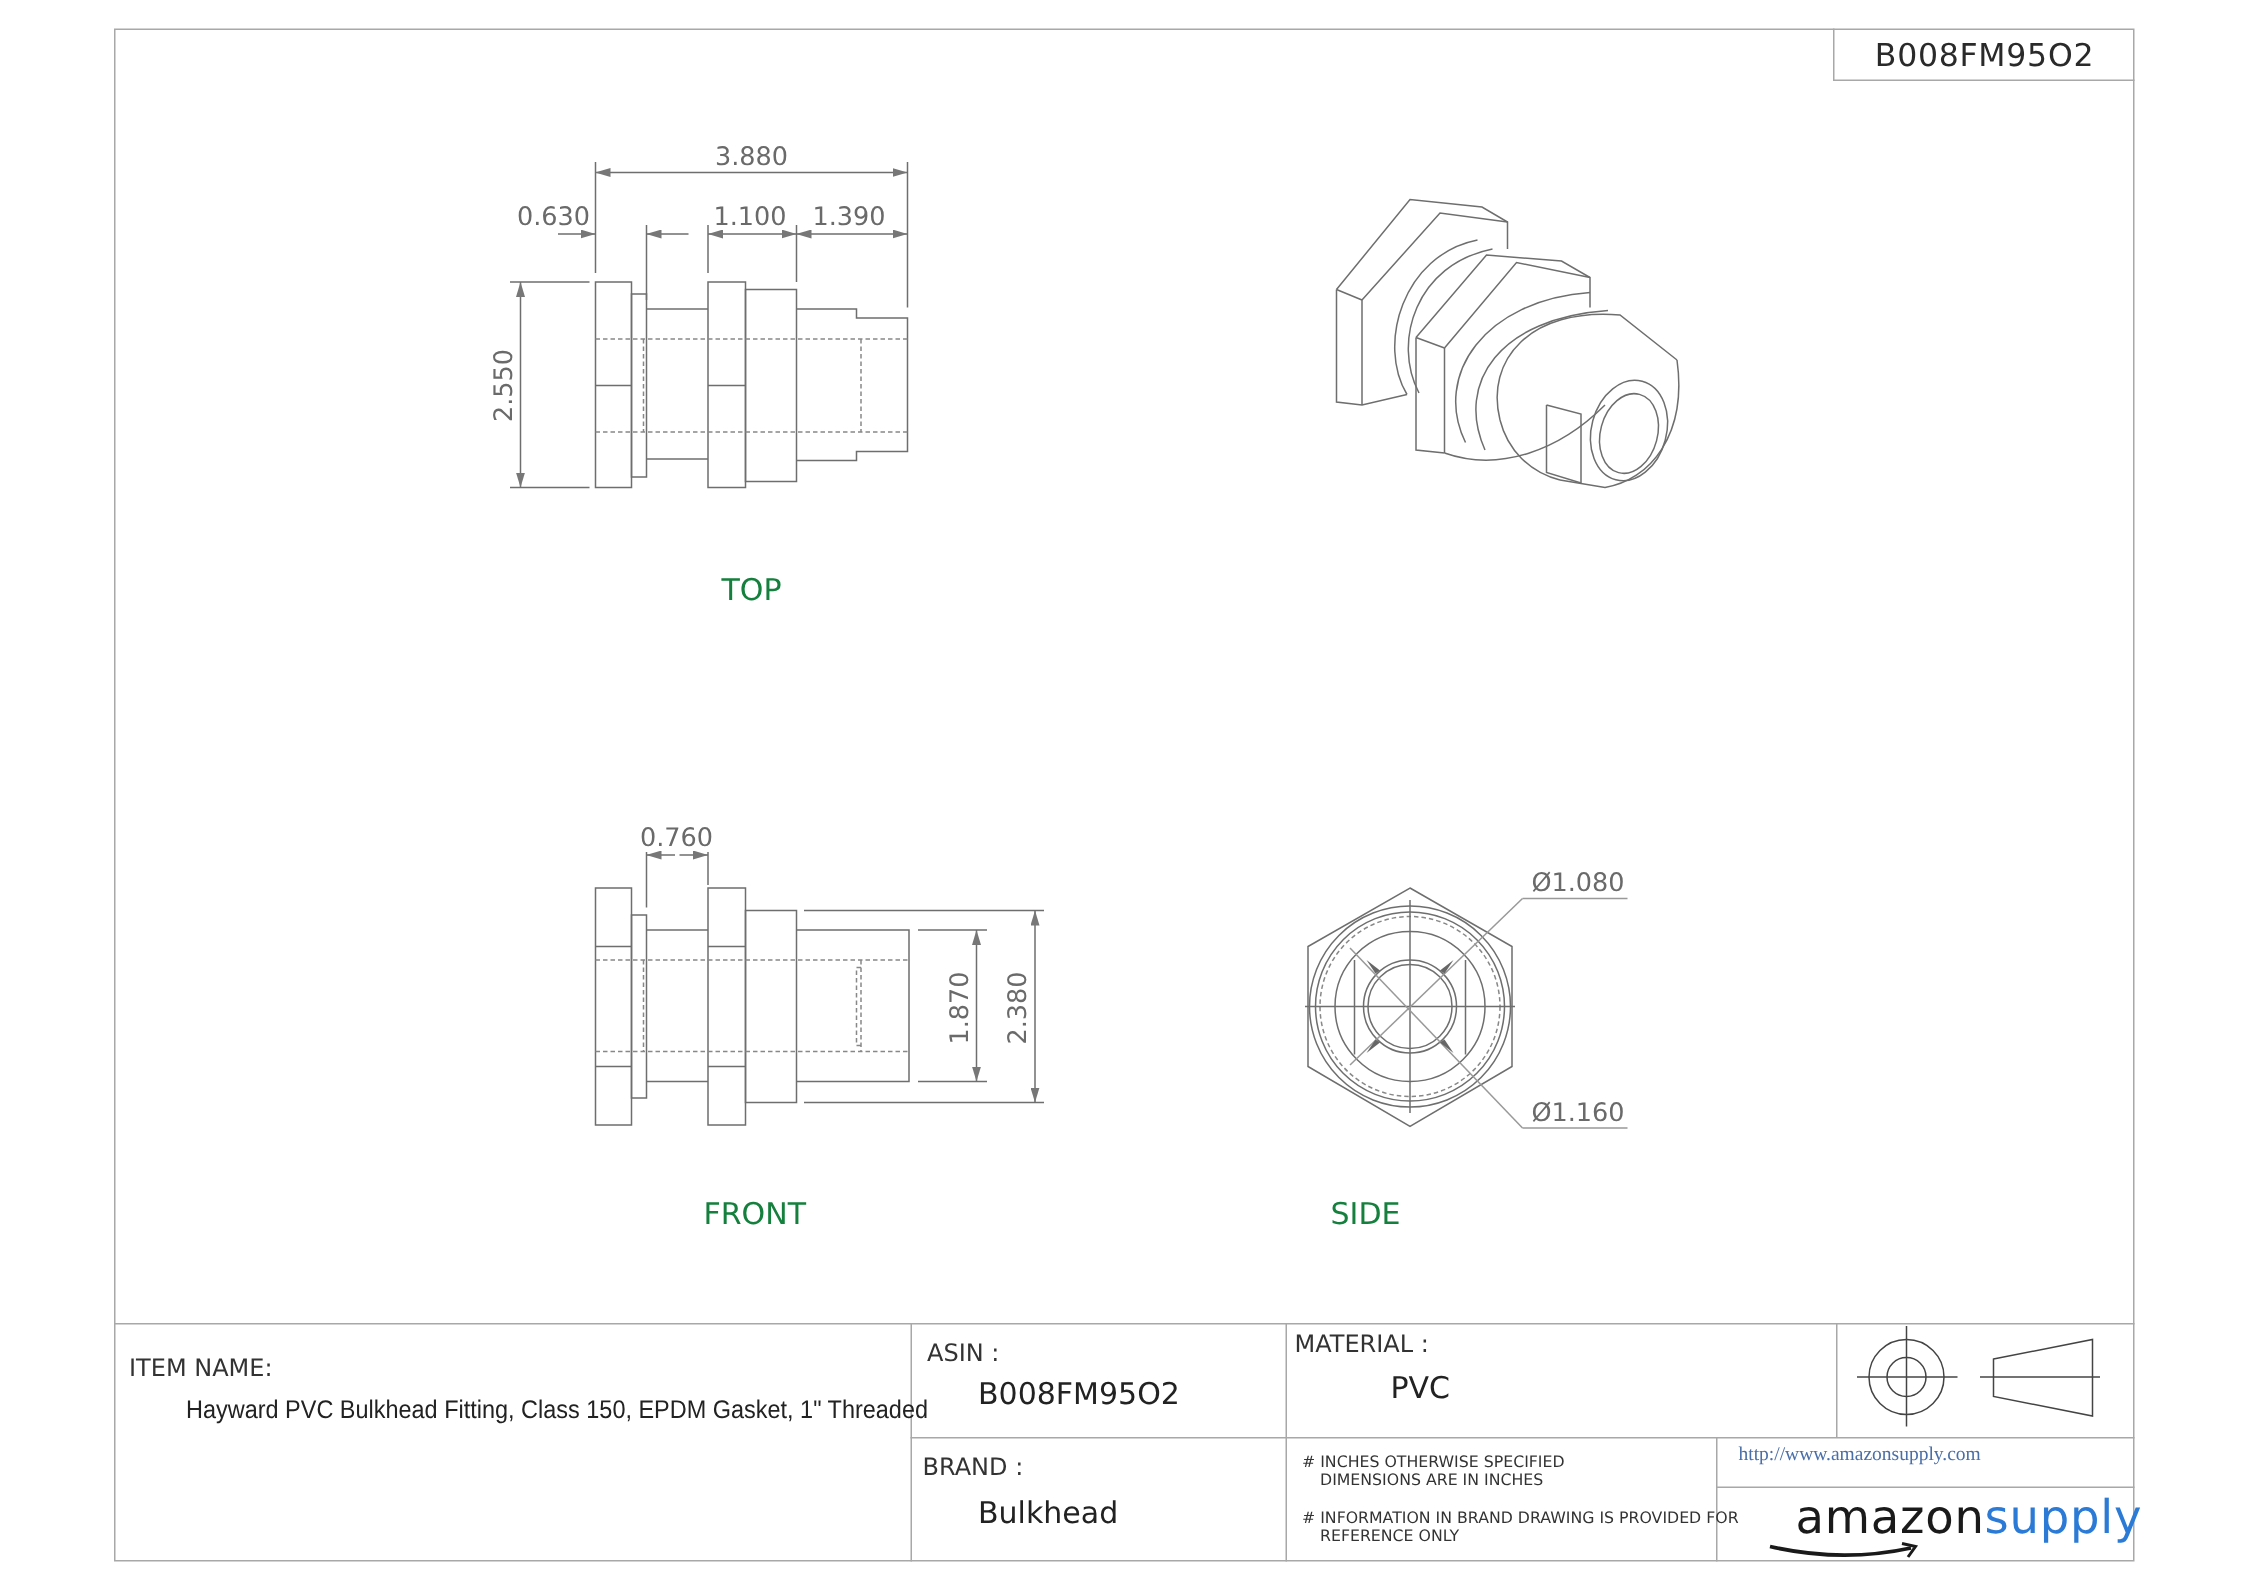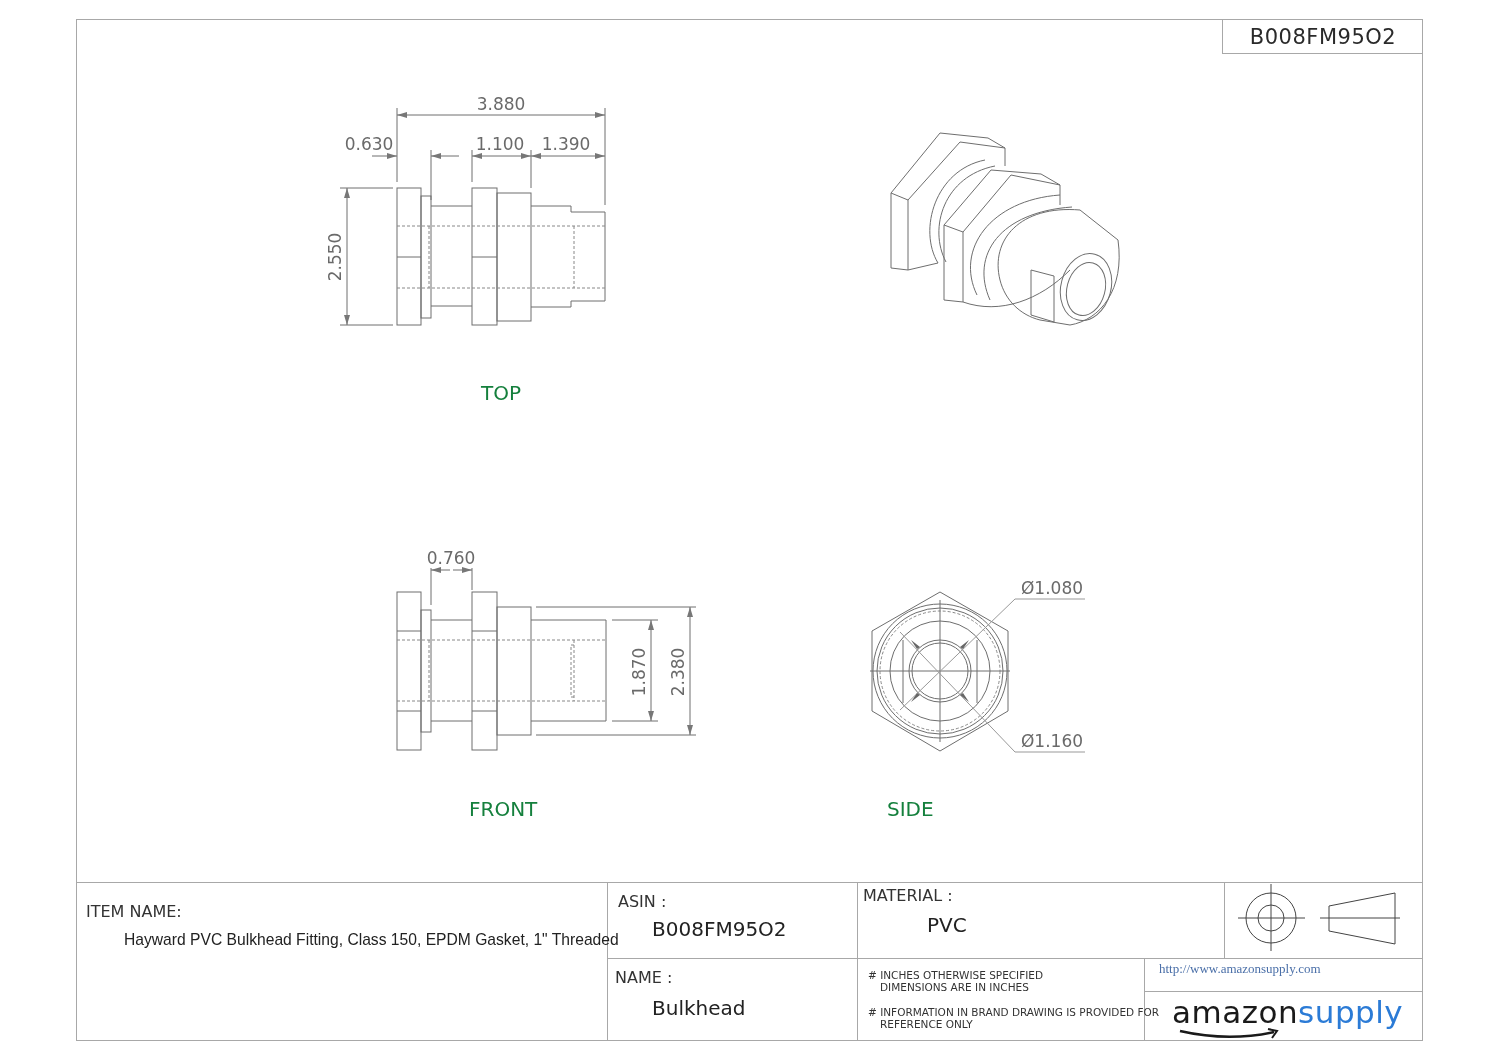--- a/index.html
+++ b/index.html
@@ -8,21 +8,21 @@
   .asin-tag { position:absolute; left:1222px; top:19px; width:201px; height:35px; border-left:1px solid #a8a8a8; border-bottom:1px solid #a8a8a8; box-sizing:border-box; font-size:21px; color:#2a2a2a; text-align:center; line-height:36px; letter-spacing:0.5px; }
   svg.drawing { position:absolute; left:0; top:0; }
   .view-label { position:absolute; font-size:20px; color:#15803d; }
   .dim { font-family:"DejaVu Sans", sans-serif; font-size:17px; fill:#6a6a6a; }
   .tb-line { position:absolute; background:#a8a8a8; }
   .lbl { position:absolute; font-size:16px; color:#333; }
   .val { position:absolute; font-size:20px; color:#222; }
   .item-val { position:absolute; font-family:"Liberation Sans", sans-serif; font-size:17px; color:#222; transform:scaleX(0.92); transform-origin:left; }
   .note { position:absolute; font-size:10.5px; color:#333; line-height:12px; }
   .url { position:absolute; font-size:13px; color:#4a6fa8;font-family:Liberation Serif, serif; }
-  .logo { position:absolute; font-family:"DejaVu Sans", sans-serif; font-size:31px; letter-spacing:0.5px; }
+  .logo { position:absolute; font-family:"DejaVu Sans", sans-serif; font-size:31px; letter-spacing:0.5px;margin-left:25px; }
   .logo .a { color:#1a1a1a; }
   .logo .s { color:#2b7bd6; }
 </style>
 </head>
 <body>
 
 <div class="frame"></div>
 <div class="asin-tag">B008FM95O2</div>
 
 <svg class="drawing" width="1500" height="1060" viewBox="0 0 1500 1060">
@@ -190,21 +190,21 @@
   <div class="tb-line" style="left:607px;top:958px;width:816px;height:1px;"></div>
   <div class="tb-line" style="left:1144px;top:958px;width:1px;height:83px;"></div>
   <div class="tb-line" style="left:1144px;top:991px;width:279px;height:1px;"></div>
 
   <div class="lbl" style="left:74px;top:902px;margin-left:12px;">ITEM NAME:</div>
   <div class="item-val" style="left:124px;top:930px;">Hayward PVC Bulkhead Fitting, Class 150, EPDM Gasket, 1" Threaded</div>
 
   <div class="lbl" style="left:618px;top:892px;">ASIN :</div>
   <div class="val" style="left:652px;top:917px;">B008FM95O2</div>
 
-  <div class="lbl" style="left:615px;top:968px;">NAME :</div>
+  <div class="lbl" style="left:615px;top:968px;">BRAND :</div>
   <div class="val" style="left:652px;top:996px;">Bulkhead</div>
 
   <div class="lbl" style="left:863px;top:886px;">MATERIAL :</div>
   <div class="val" style="left:927px;top:913px;">PVC</div>
 
   <div class="note" style="left:868px;top:969px;">
     <div># INCHES OTHERWISE SPECIFIED</div>
     <div style="padding-left:12px;">DIMENSIONS ARE IN INCHES</div>
   </div>
   <div class="note" style="left:868px;top:1006px;">

